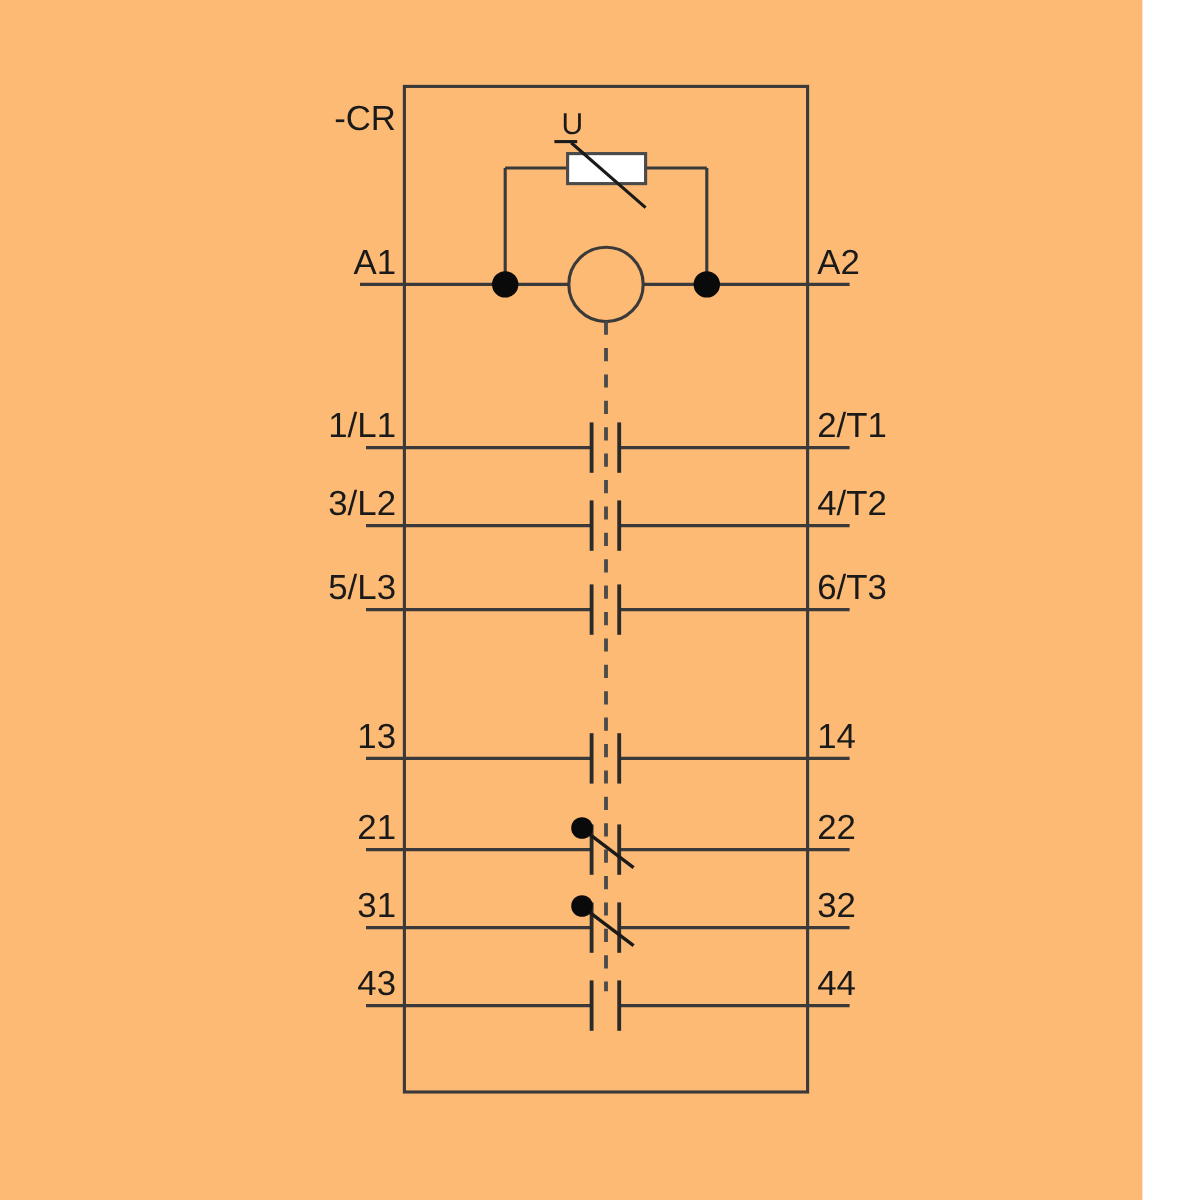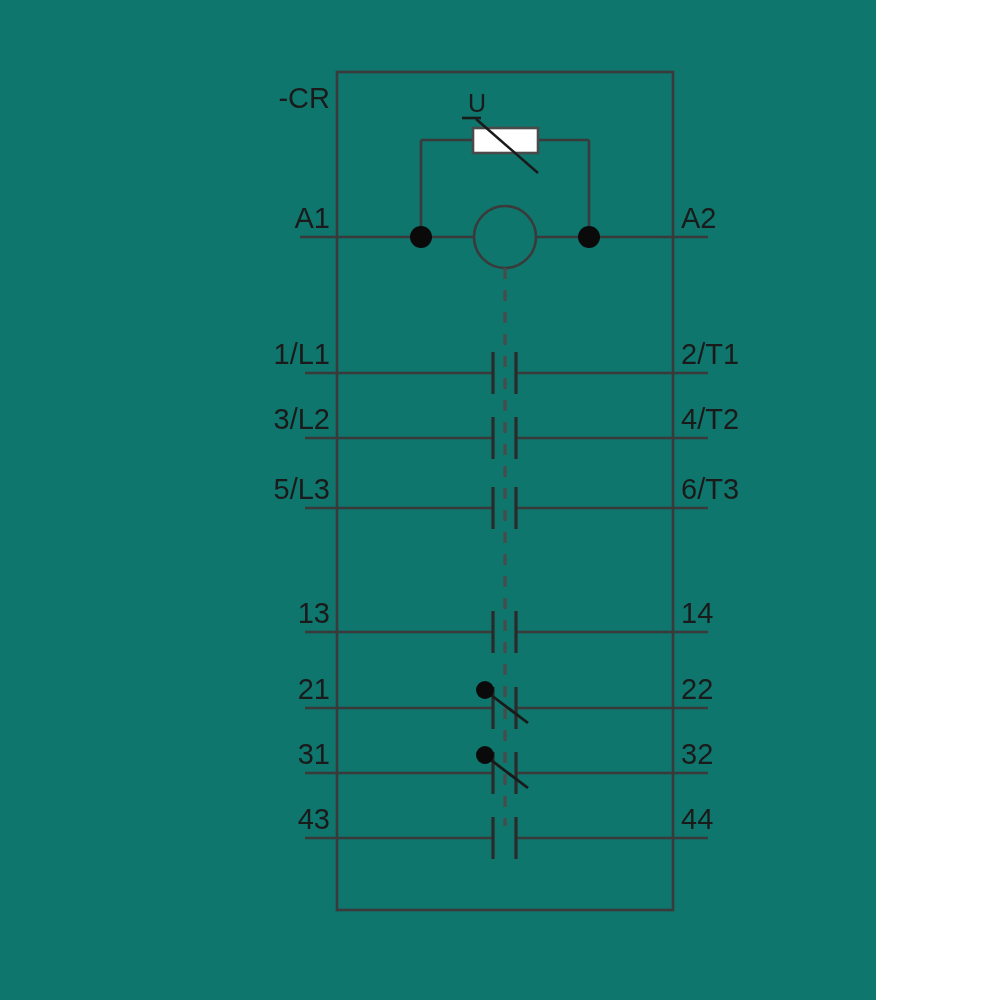--- a/index.html
+++ b/index.html
@@ -9,23 +9,23 @@
     background: #ffffff;
   }
   body {
     width: 1000px;
     height: 1000px;
     font-family: "Liberation Sans", sans-serif;
     overflow: hidden;
   }
   #schematic-root {
     position: relative;
-    width: 876px;
+    width: 952px;
     height: 1000px;
-    background: #0f766e;
+    background: #fdba74;
   }
   svg#schematic-svg {
     position: absolute;
     top: 0;
     left: 0;
     width: 1000px;
     height: 1000px;
     display: block;
   }
   .wire {

